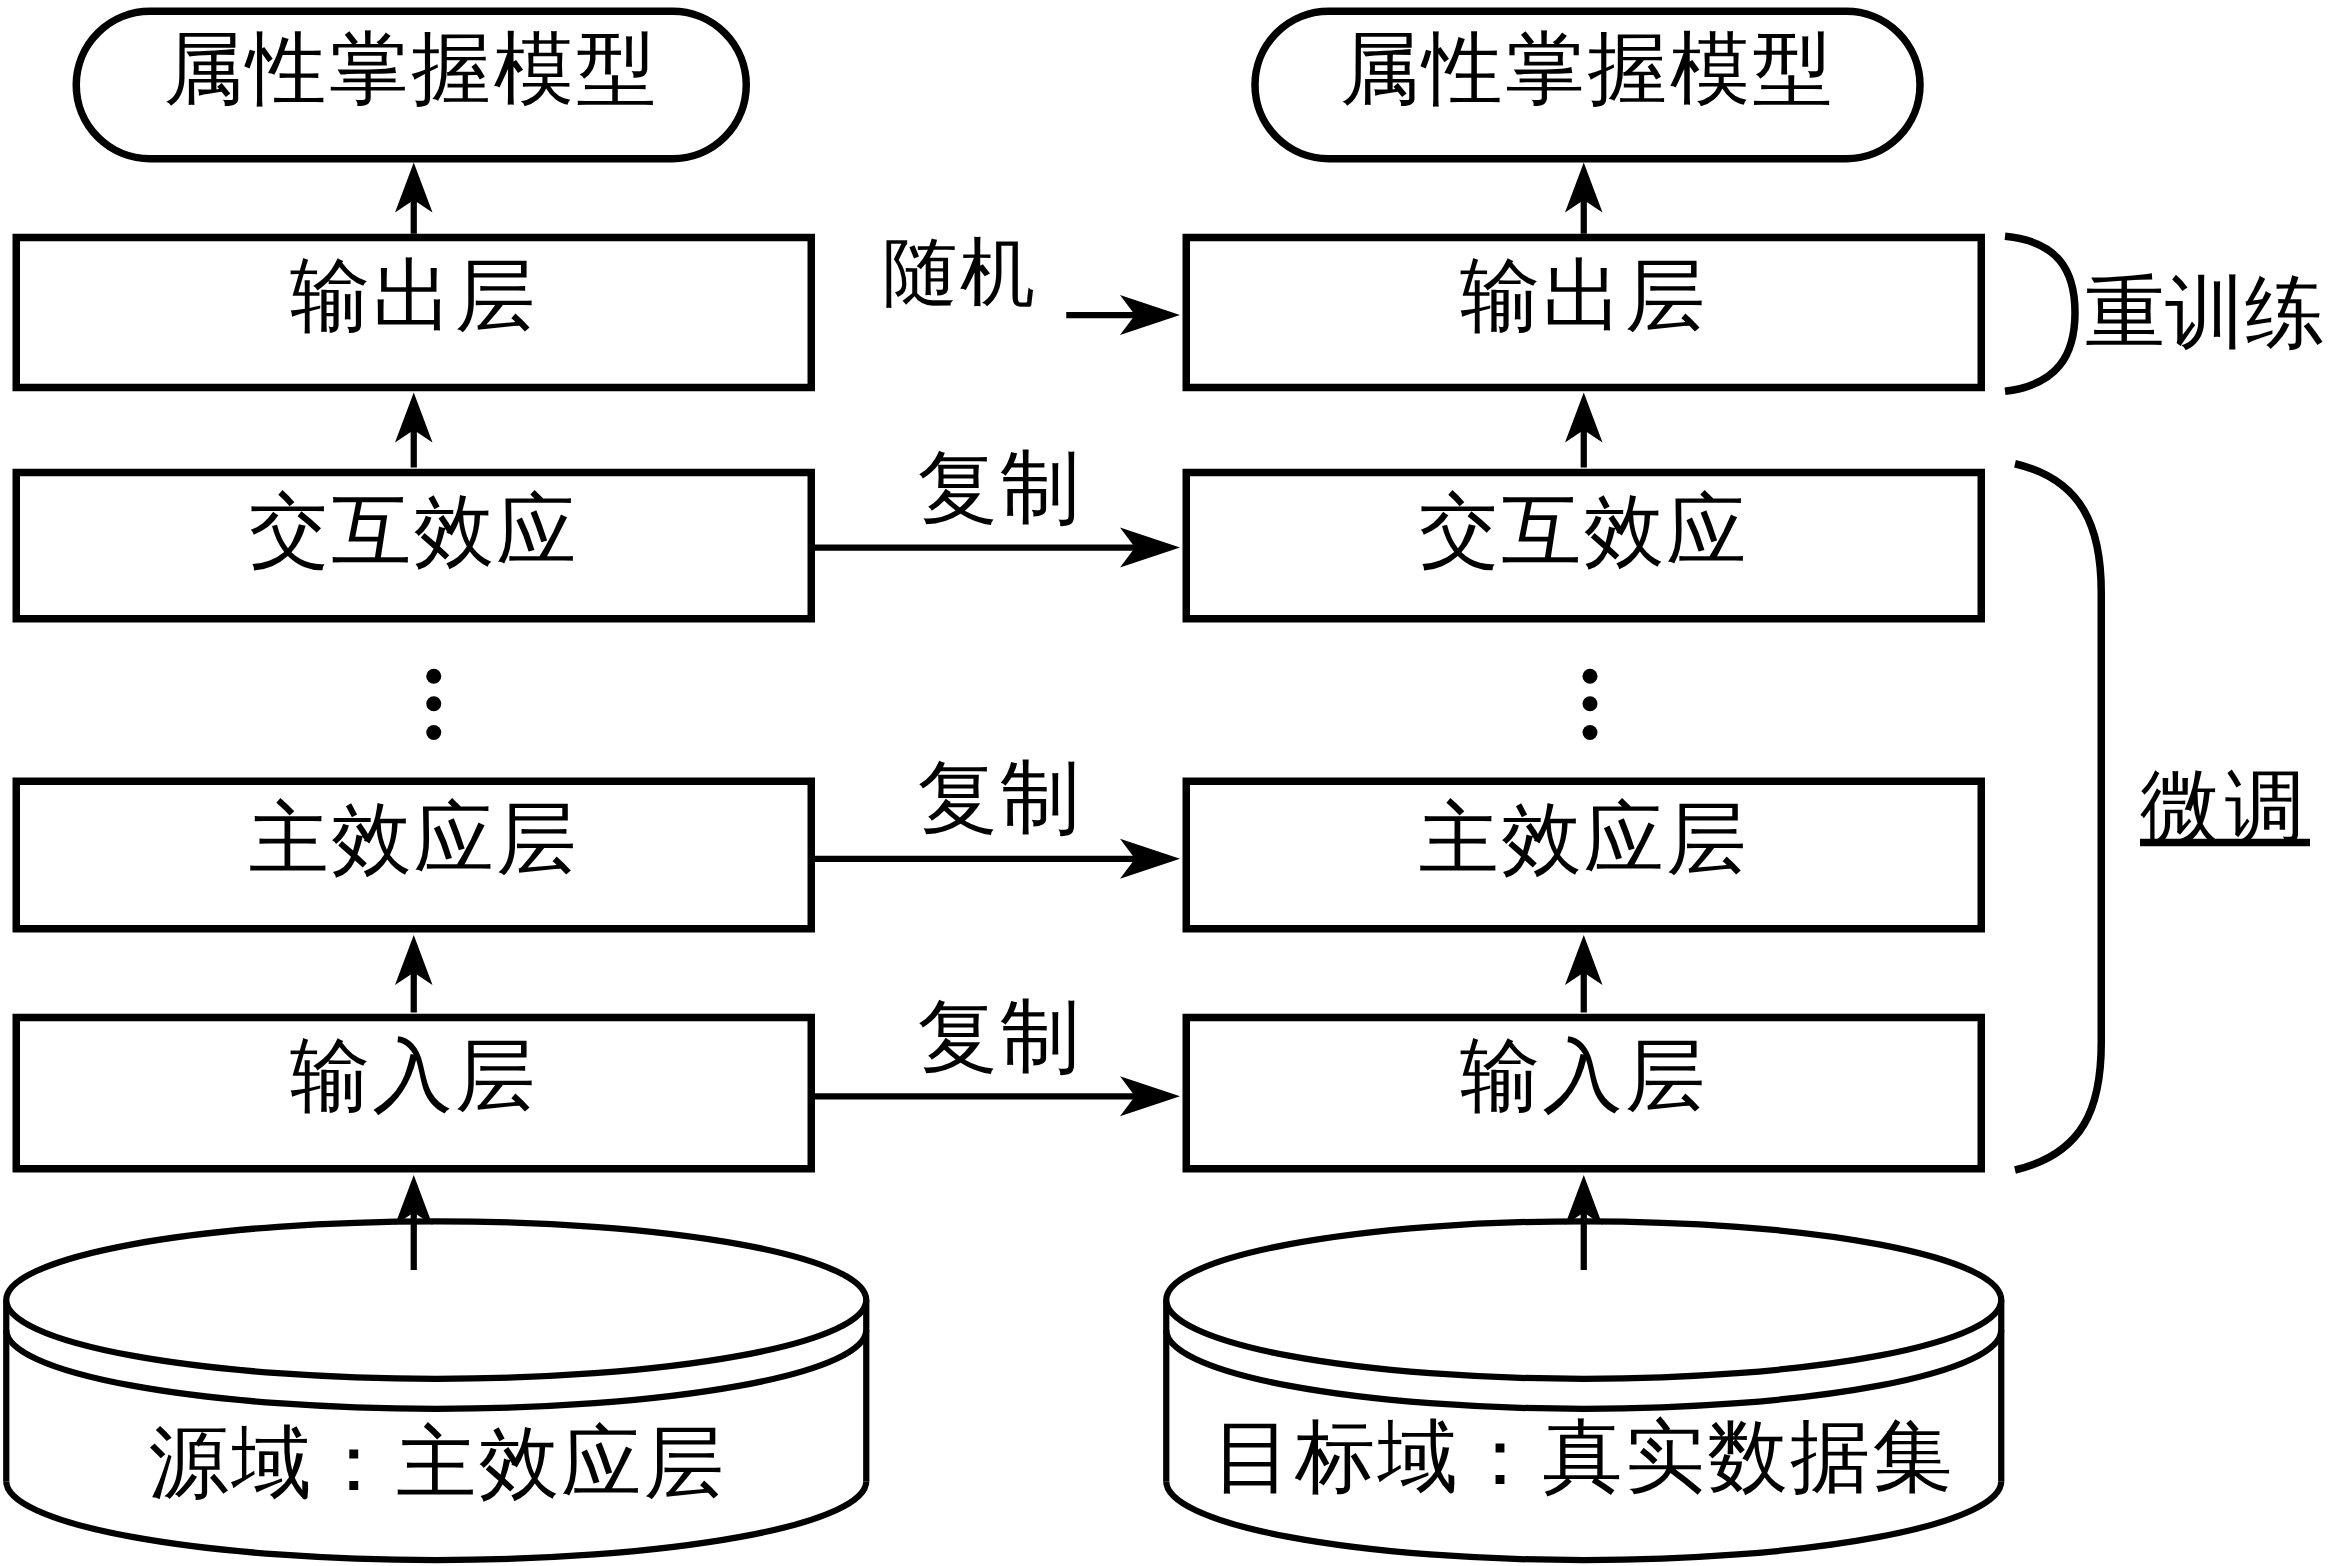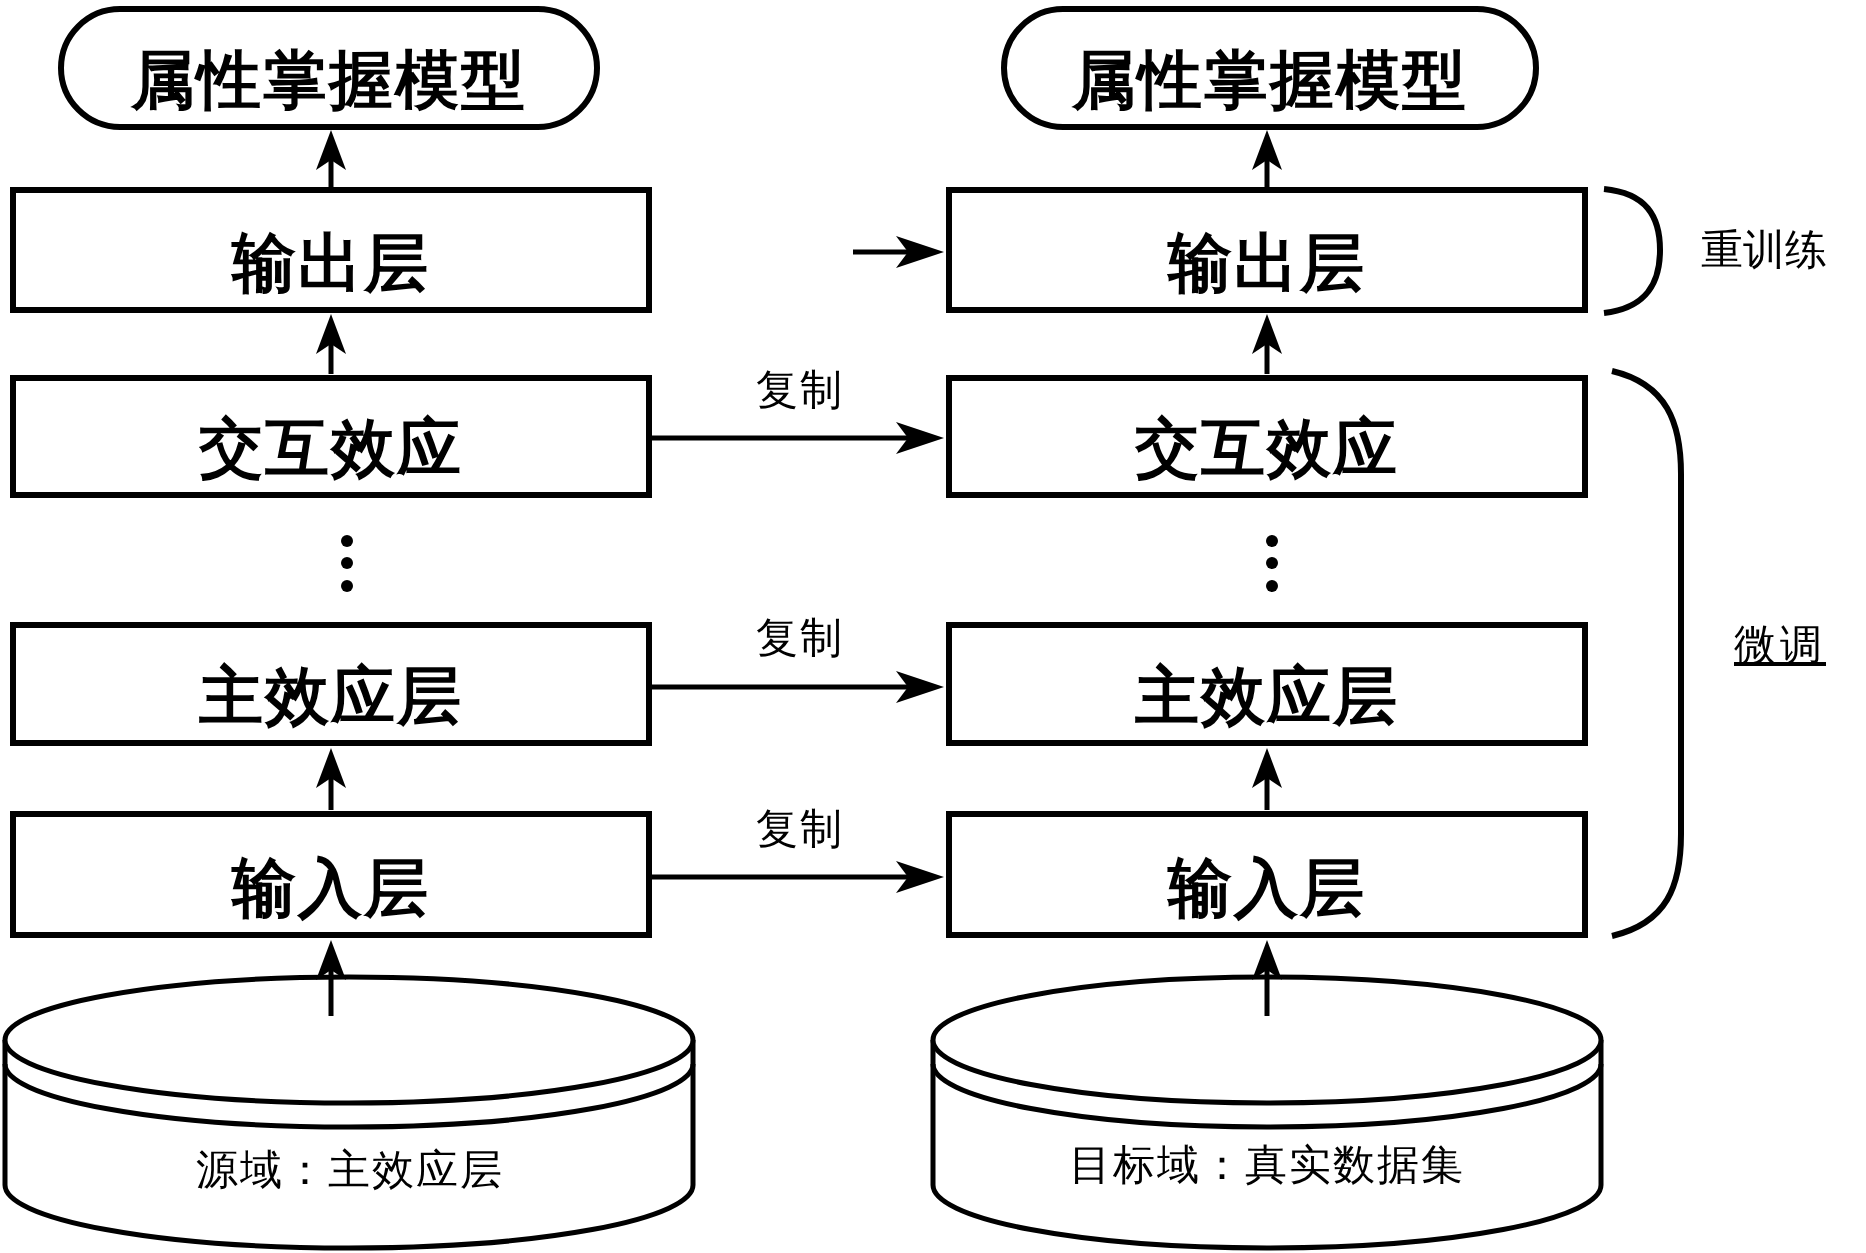--- a/index.html
+++ b/index.html
@@ -8,28 +8,28 @@
     width:1866px;height:1253px;
     background:#ffffff;
     overflow:hidden;
     font-family:"DejaVu Serif","Liberation Serif",serif;
     color:#000;
   }
   .fig svg{position:absolute;left:0;top:0;z-index:0;}
   .node{
     position:absolute;z-index:1;box-sizing:border-box;
     background:#ffffff;border:6px solid #000;
-    display:flex;align-items:flex-end;justify-content:center;
-    font-size:64px;font-weight:700;letter-spacing:2px;white-space:nowrap;
+    display:flex;align-items:flex-start;justify-content:center;
+    font-size:64px;font-weight:400;letter-spacing:2px;white-space:nowrap;
   }
   .stadium{border-radius:70px;}
   .txt{
     position:absolute;z-index:2;
     display:flex;align-items:center;justify-content:center;
-    font-size:42px;font-weight:500;letter-spacing:2px;white-space:nowrap;
+    font-size:64px;font-weight:500;letter-spacing:2px;white-space:nowrap;
     text-align:center;
   }
   .txt.small{font-size:60px;line-height:74px;display:block;}
 </style>
 </head>
 <body>
 
 <div class="fig">
 
   <svg width="1866" height="1253" viewBox="0 0 1866 1253">
@@ -159,20 +159,21 @@
   </div>
   <div class="node" style="left:946px;top:622px;width:642px;height:124px;">
     <span>主效应层</span>
   </div>
   <div class="node" style="left:946px;top:811px;width:642px;height:127px;">
     <span>输入层</span>
   </div>
   <div class="txt" style="left:947px;top:1130px;width:640px;height:70px;">目标域：真实数据集</div>
 
   <div class="txt small" style="left:655px;top:181px;width:226px;">
+    <div>随机</div>
   </div>
   <div class="txt" style="left:726px;top:355px;width:148px;height:70px;">复制</div>
   <div class="txt" style="left:726px;top:603px;width:148px;height:70px;">复制</div>
   <div class="txt" style="left:726px;top:794px;width:148px;height:70px;">复制</div>
 
   <div class="txt" style="left:1664px;top:217px;width:200px;height:66px;letter-spacing:0;">重训练</div>
   <div class="txt" style="left:1707px;top:612px;width:146px;height:66px;letter-spacing:4px;text-decoration:underline;">微调</div>
 
 </div>
 

